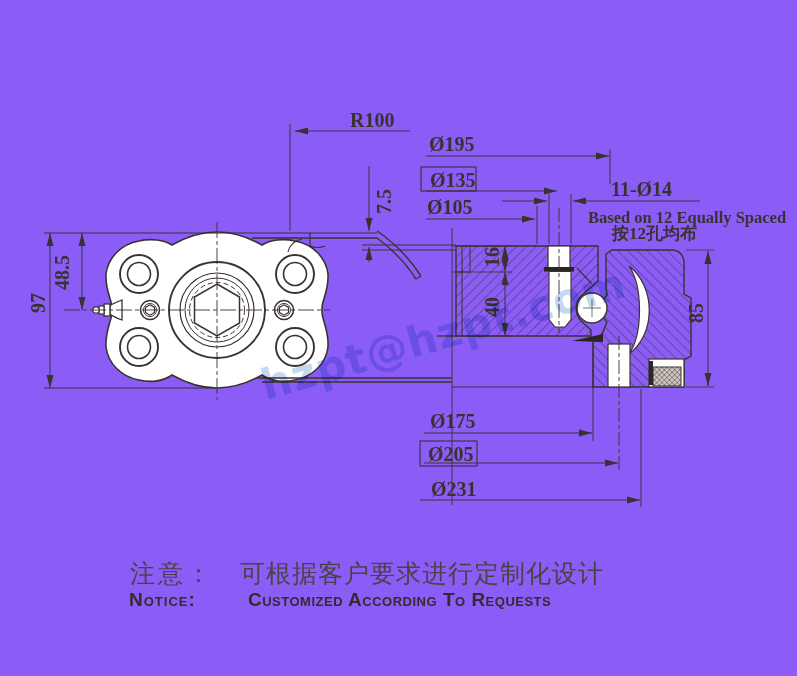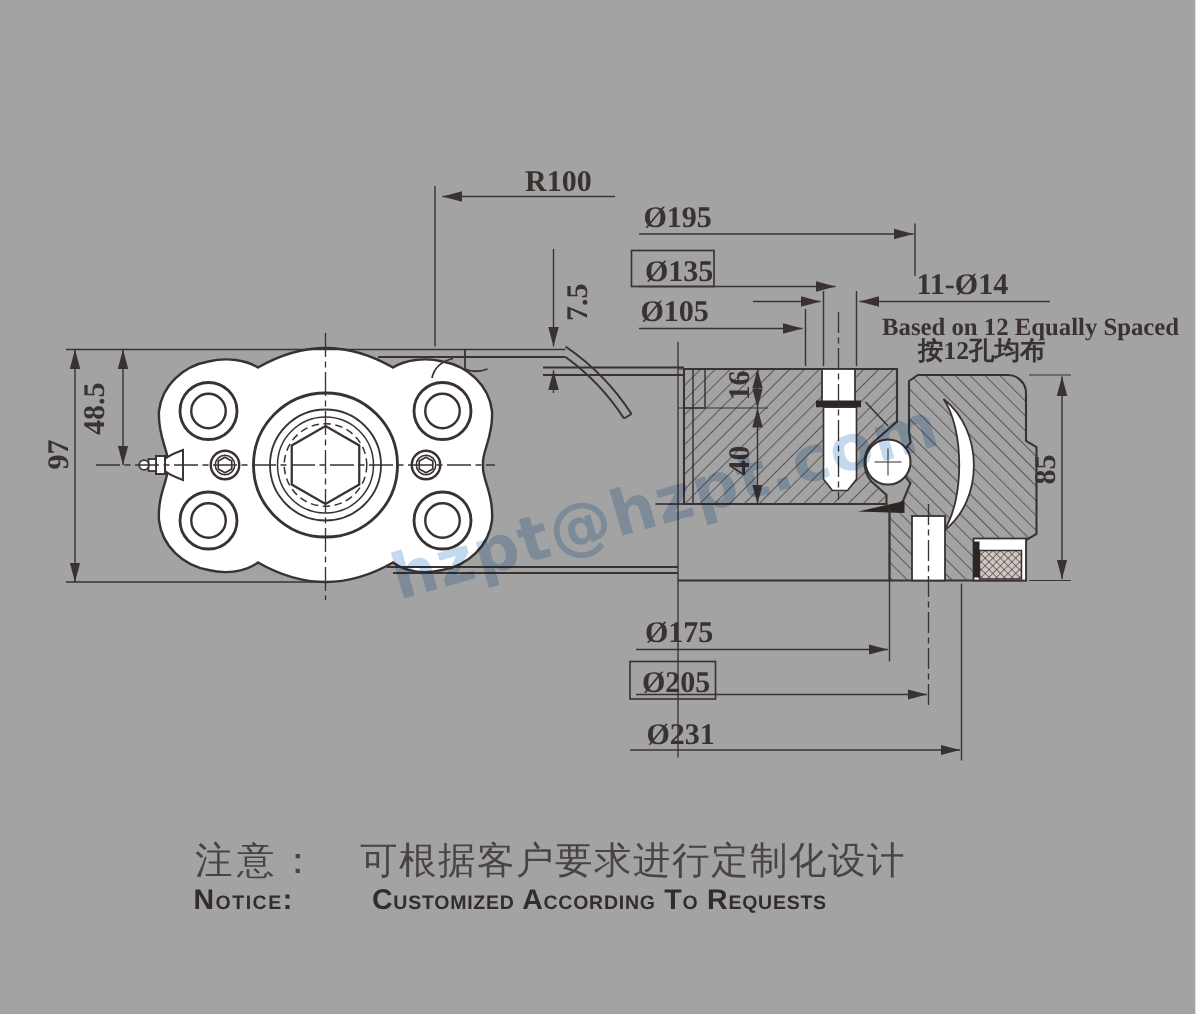--- a/index.html
+++ b/index.html
@@ -1,16 +1,16 @@
 <!DOCTYPE html>
 <html><head>
 <meta charset="utf-8">
 <style>
   html,body{margin:0;padding:0;background:#ffffff;}
-  .stage{position:relative;width:797px;height:676px;background:#a3a3a3;overflow:hidden;
+  .stage{position:relative;width:797px;height:676px;background:#8b5cf6;overflow:hidden;
          font-family:"Liberation Serif",serif;}
   svg text{font-family:"Liberation Serif",serif;font-weight:bold;fill:#3a3231;}
   svg text.cjk{font-family:"Liberation Serif","DejaVu Sans",serif;}
   svg text.note-cn{font-family:"DejaVu Sans","Liberation Sans",sans-serif;font-weight:normal;fill:#4a4344;}
   svg text.note-en{font-family:"Liberation Sans",sans-serif;font-weight:bold;font-variant:small-caps;fill:#332c2c;}
   svg text.wm{font-family:"DejaVu Sans","Liberation Sans",sans-serif;font-weight:bold;fill:#b9d2ec;
               mix-blend-mode:multiply;opacity:.85;}
 </style>
 </head>
 <body>

